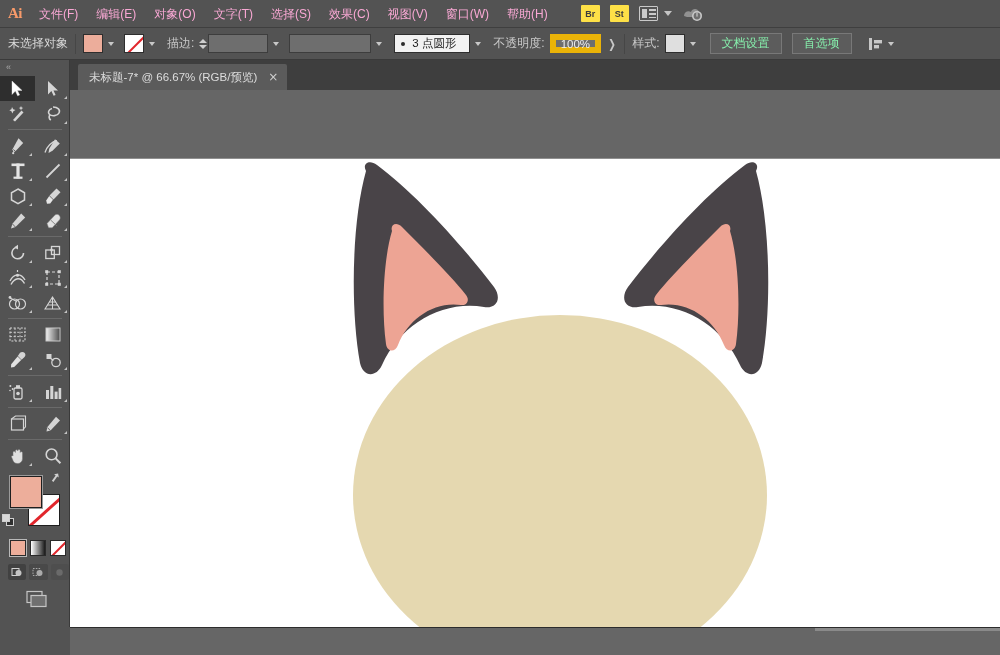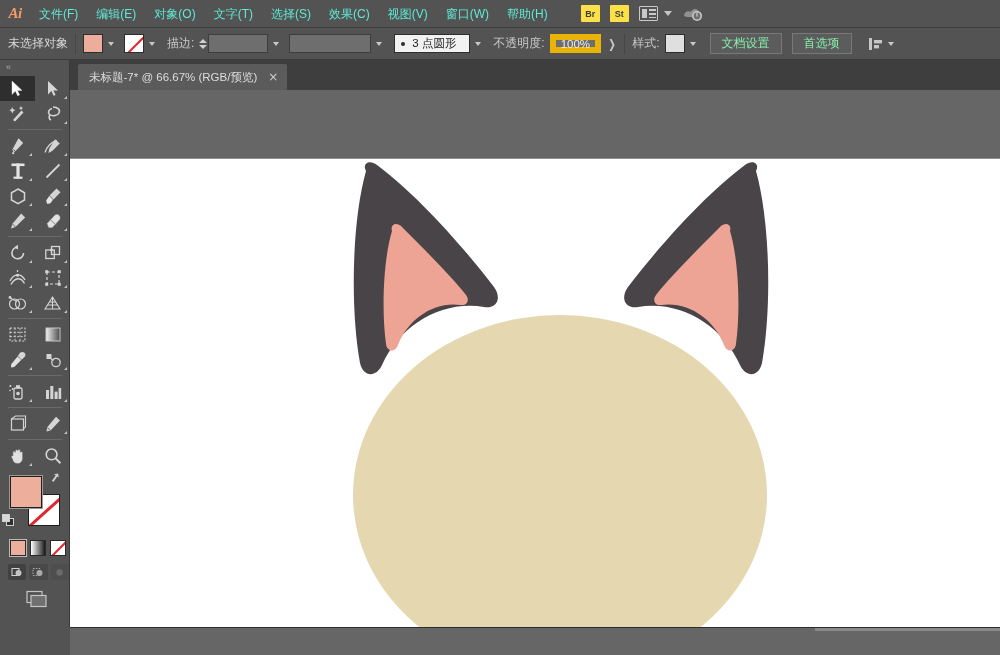--- a/index.html
+++ b/index.html
@@ -18,25 +18,24 @@
     background: #535353;
     display: flex; align-items: center;
     border-bottom: 1px solid #3f3f3f;
   }
   .ai-logo {
     width: 30px; height: 28px;
     display: flex; align-items: center; justify-content: center;
     color: #f79a6a; font-weight: bold; font-size: 15px;
     font-family: "Liberation Serif", serif;
     letter-spacing: -0.5px;
-    font-style: italic;
   }
   .menu-item {
     padding: 0 9px; height: 28px; line-height: 28px;
-    color: #5eead4; font-size: 12px; white-space: nowrap;
+    color: #f9a8d4; font-size: 12px; white-space: nowrap;
     cursor: default;
   }
   .mb-right { margin-left: 24px; display: flex; align-items: center; gap: 10px; }
   .sq-btn {
     width: 19px; height: 17px; background: #fde047; color: #3c3c3c;
     font-size: 9px; display: flex; align-items: center; justify-content: center;
     border-radius: 1px; font-weight: bold;
   }
   .arrange-ico {
     width: 19px; height: 15px; border: 1px solid #c9c9c9; border-radius: 1px;

